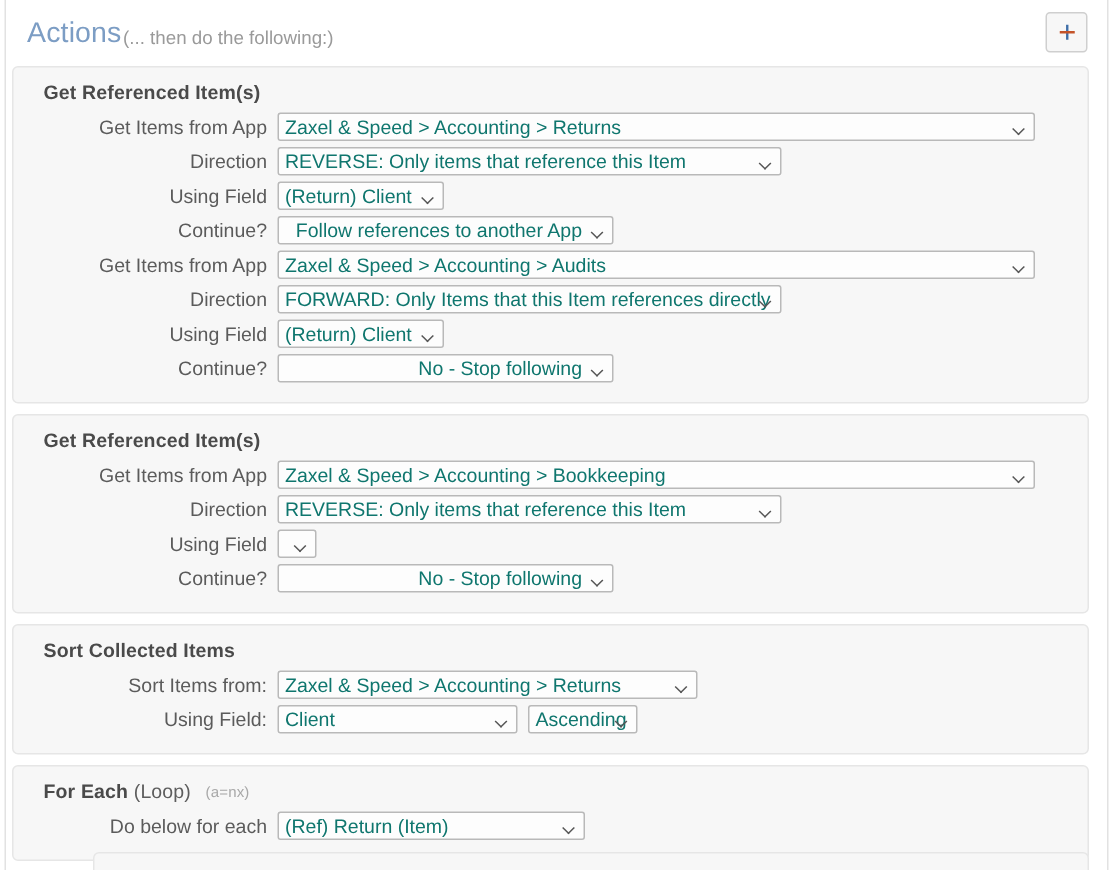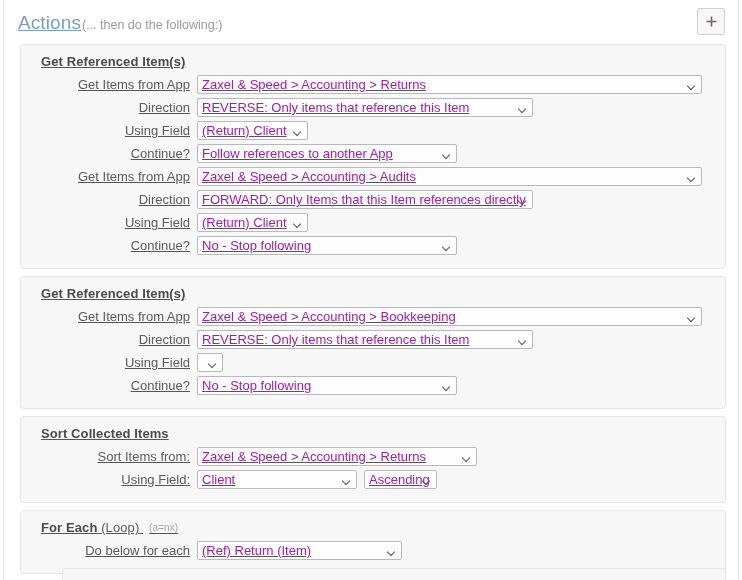--- a/index.html
+++ b/index.html
@@ -38,21 +38,20 @@
     padding: 0 14px;
   }
   .panel-title {
     position: absolute;
     left: 14px;
     top: 12px;
     font-size: 19px;
     color: #7c9dc4;
     font-weight: 400;
     letter-spacing: 0.1px;
-    text-decoration: underline;
   }
   .panel-subtitle {
     position: absolute;
     left: 78px;
     top: 18px;
     font-size: 12.5px;
     color: #9a9a9a;
     font-weight: 400;
   }
   .add-btn {
@@ -65,27 +64,26 @@
     border: 1px solid #cfcfcf;
     border-radius: 3px;
     cursor: pointer;
     padding: 0;
   }
   .add-btn svg { display: block; margin: 0 auto; }
 
   
   .action-card {
     position: relative;
-    margin: 0 12px 7px 16px;
+    margin: 0 12px 7px 4px;
     background: #f7f7f7;
     border: 1px solid #e6e6e6;
     border-radius: 4px;
     padding: 8px 10px 10px 10px;
     box-sizing: border-box;
-    text-decoration: underline;
   }
   .card-title {
     font-size: 13px;
     font-weight: bold;
     color: #4a4a4a;
     margin: 1px 0 5px 10px;
     letter-spacing: 0.1px;
   }
   .card-title .title-light {
     font-weight: normal;
@@ -123,21 +121,21 @@
     position: relative;
     display: inline-flex;
     align-items: center;
     height: 19px;
     background: #fdfdfd;
     border: 1px solid #b9b9b9;
     border-radius: 2px;
     box-sizing: border-box;
     padding: 0 20px 0 4px;
     font-size: 13px;
-    color: #a21caf;
+    color: #0f766e;
     white-space: nowrap;
     overflow: hidden;
     cursor: pointer;
     line-height: 17px;
   }
   .sel .caret {
     position: absolute;
     right: 5px;
     top: 50%;
     margin-top: -2px;
@@ -150,21 +148,21 @@
     left: 0; top: 0;
     width: 5px; height: 5px;
     border-right: 1.6px solid #565656;
     border-bottom: 1.6px solid #565656;
     transform: rotate(45deg);
     transform-origin: center;
   }
   .sel.auto { }
   .sel.w505 { width: 505px; }
   .sel.w400 { width: 336px; align-items: flex-end; }
-  .sel.w220 { width: 260px; }
+  .sel.w220 { width: 224px; justify-content: flex-end; }
   .sel.w280 { width: 280px; }
   .sel.w160 { width: 160px; }
   .sel.w205 { width: 205px; }
   .sel.w90  { width: 73px; }
   .sel.gap  { margin-left: 7px; }
 
   
   .stub-card {
     position: absolute;
     left: 58px;

